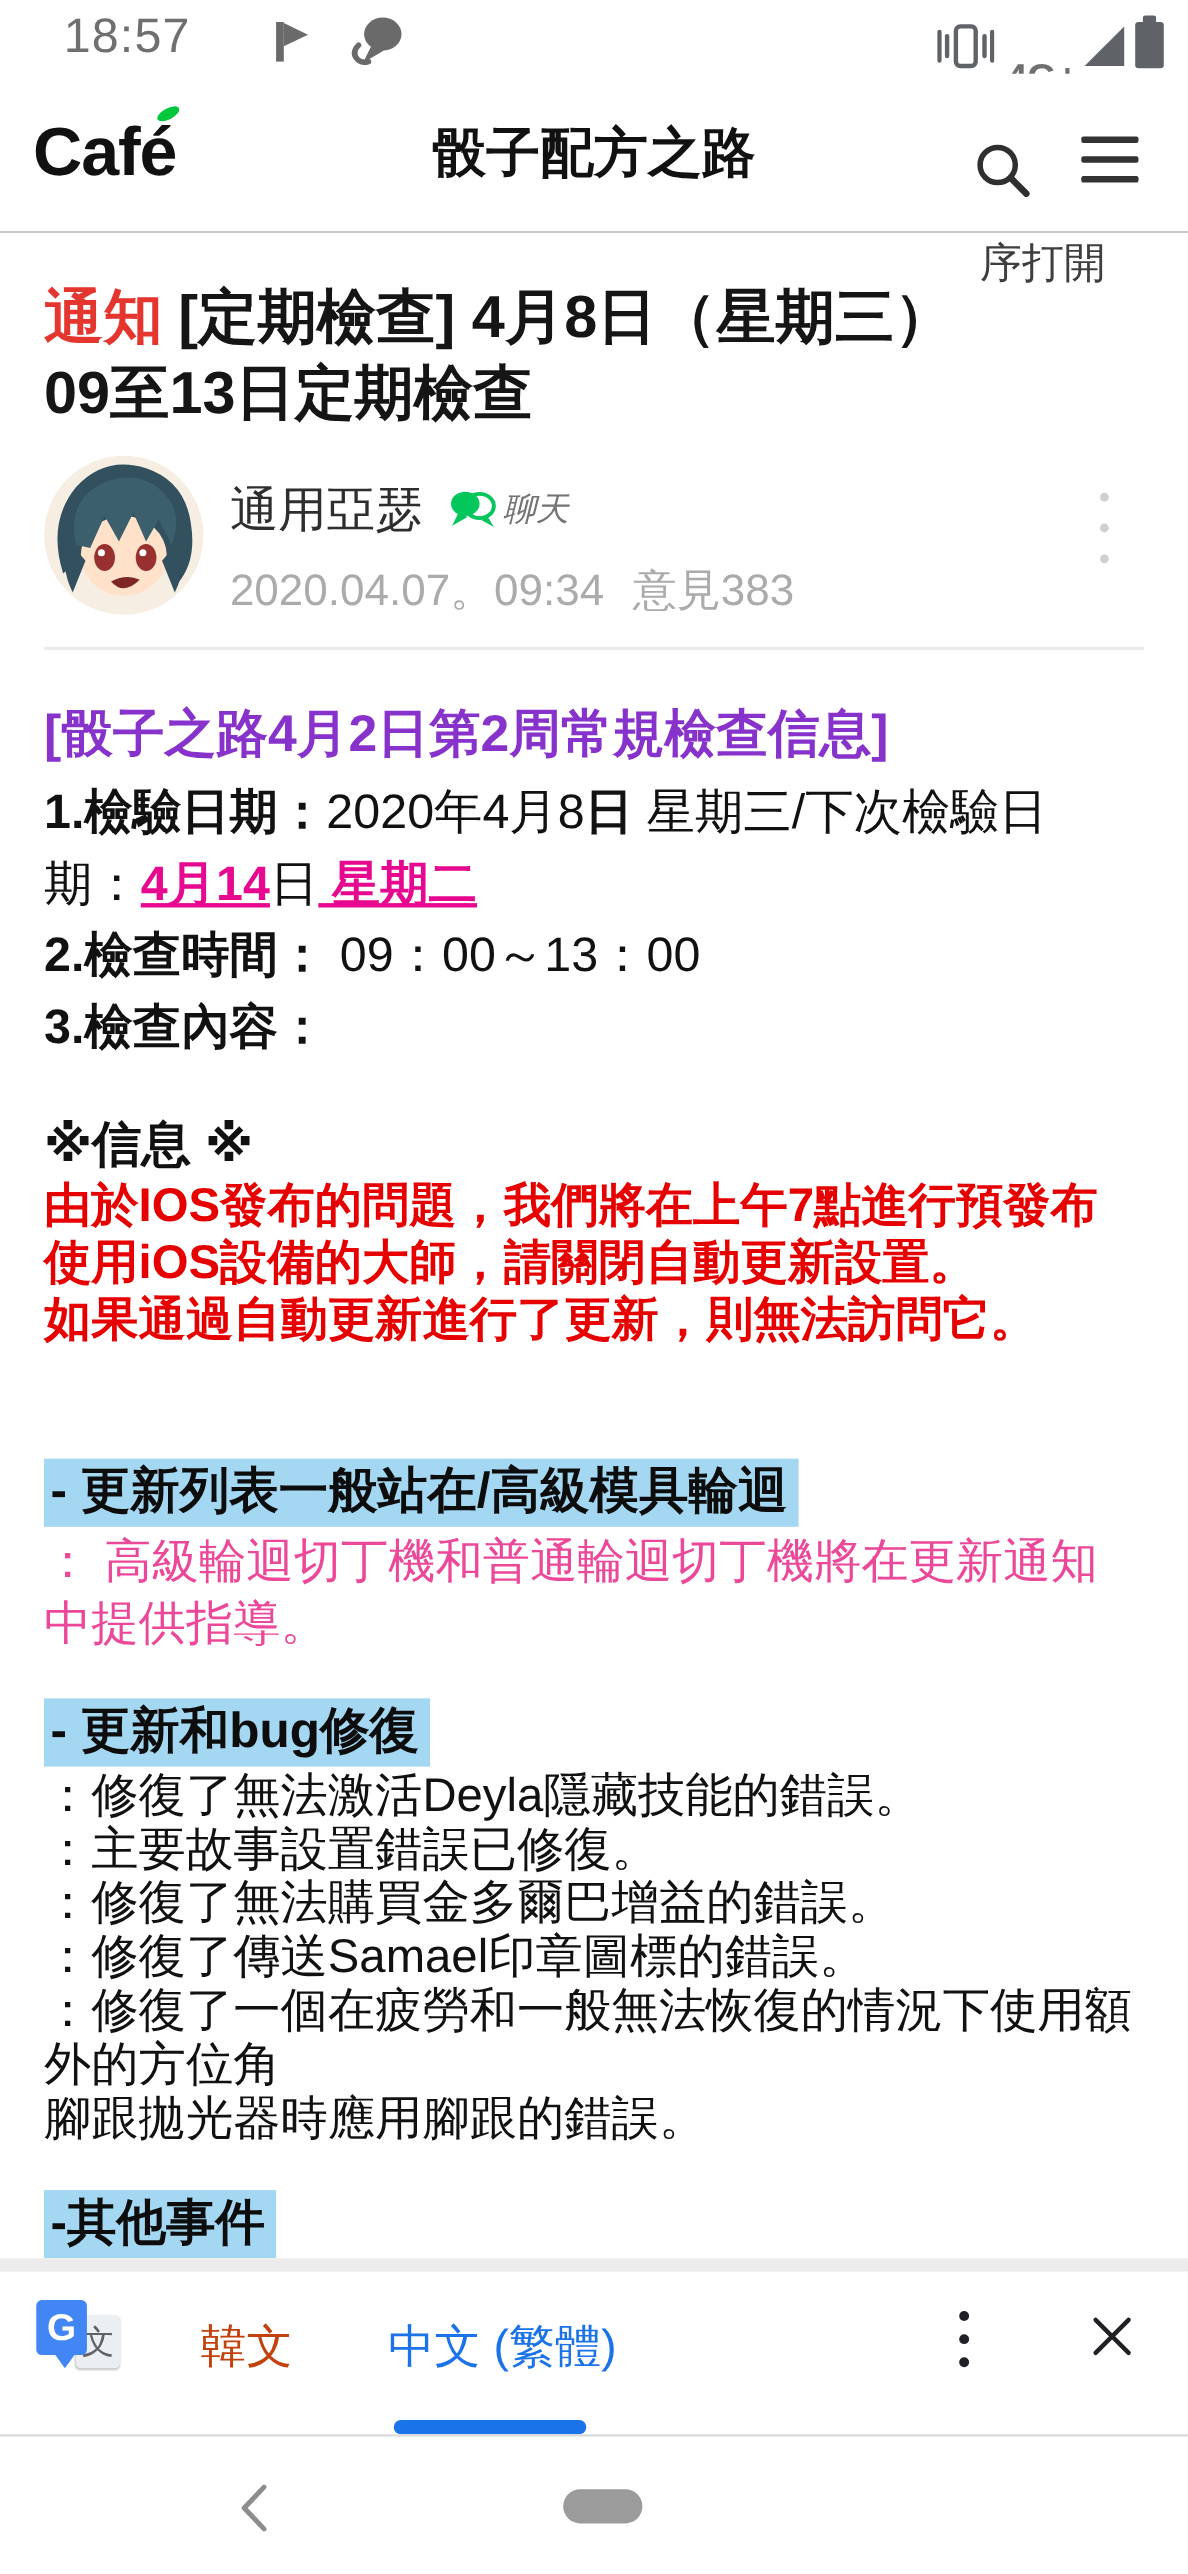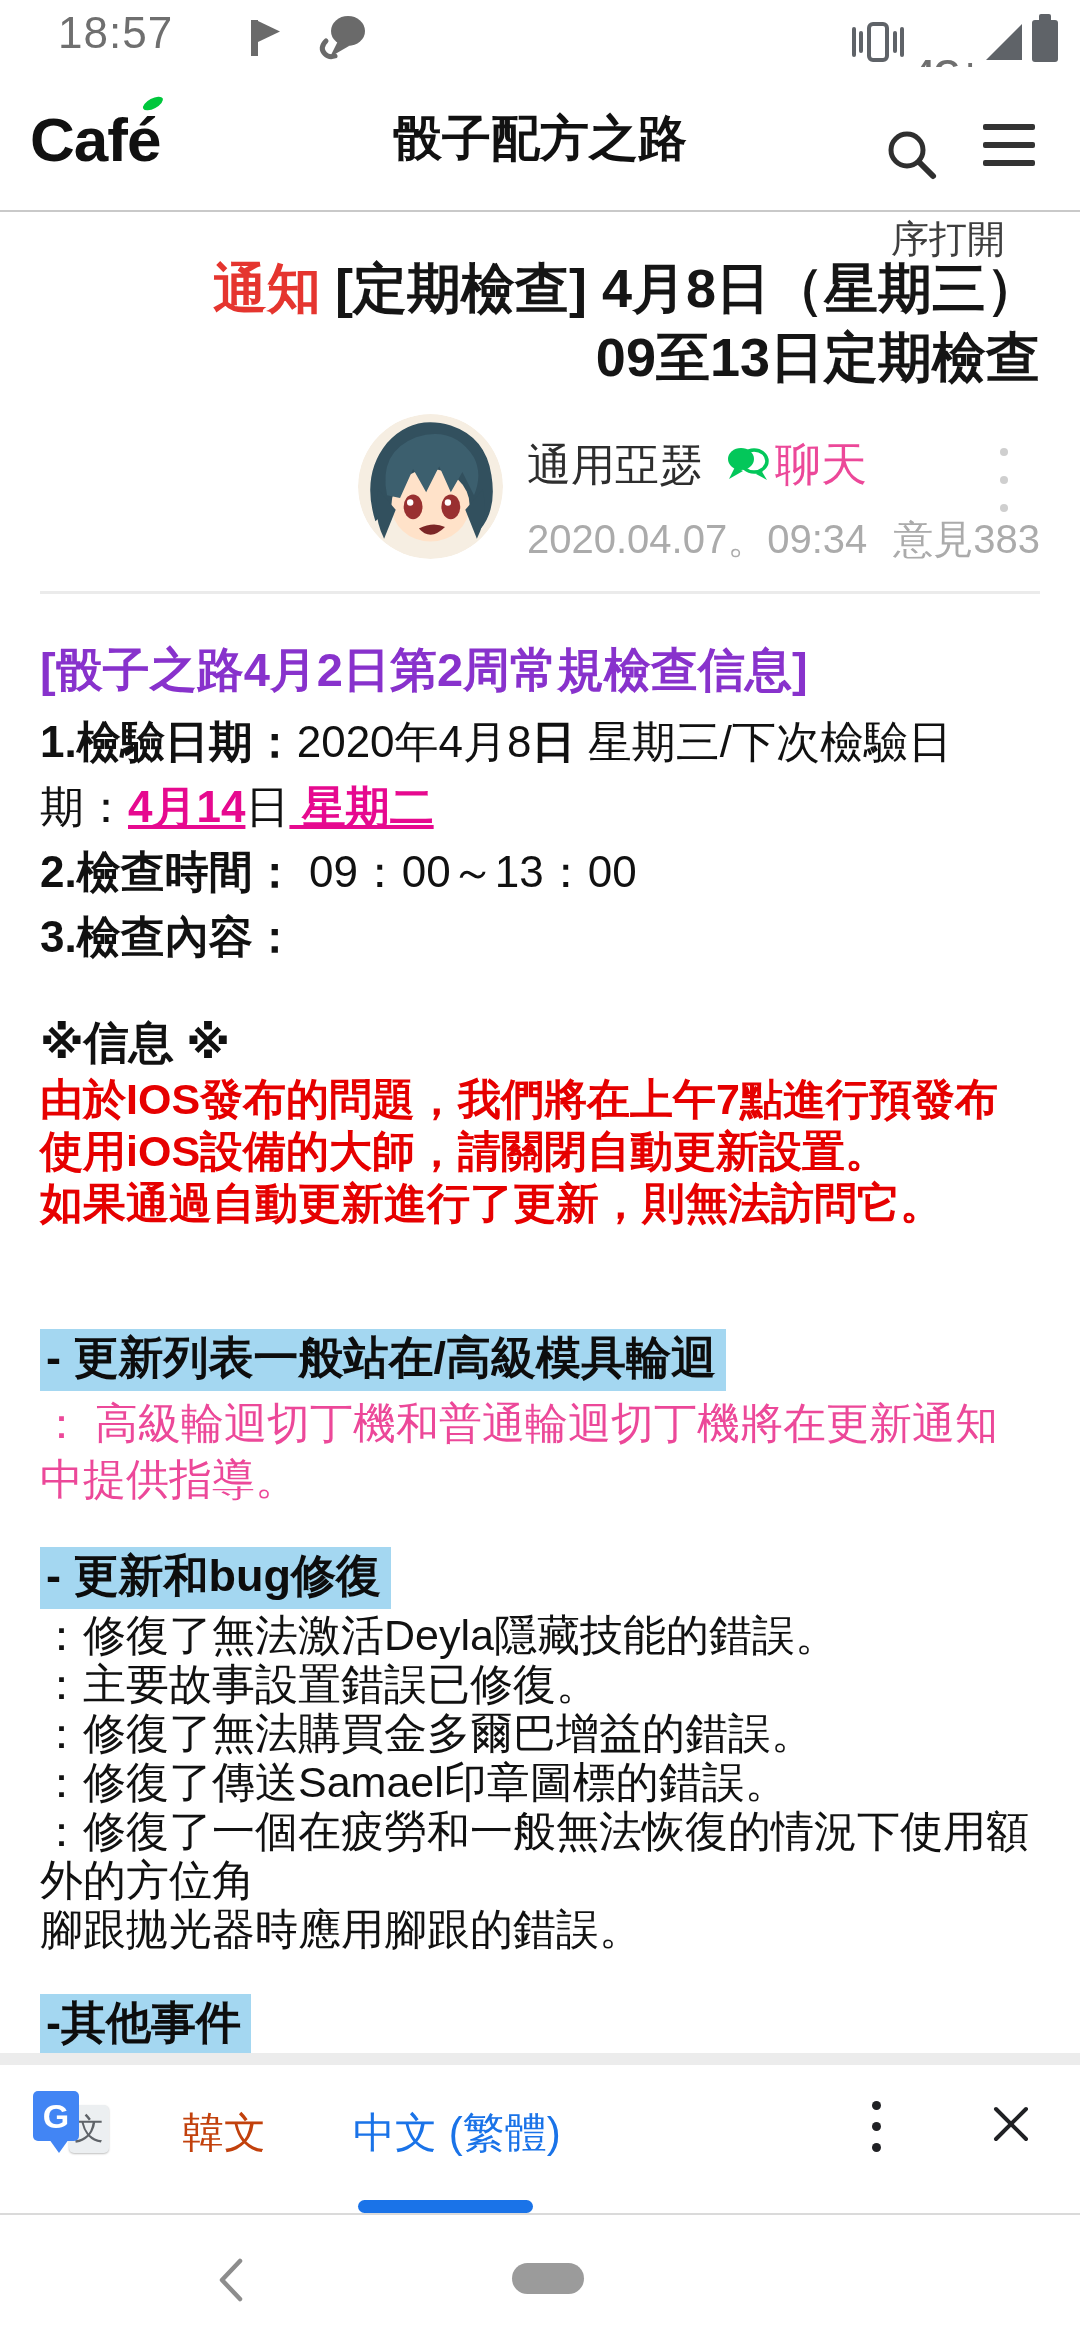--- a/index.html
+++ b/index.html
@@ -31,30 +31,30 @@
   .logo .leaf{position:absolute;top:-6px;right:-4px;width:22px;height:10px;background:#00c73c;border-radius:60% 60% 60% 60%;transform:rotate(-28deg);}
   .app-title{position:absolute;left:50%;top:50%;transform:translate(-50%,-50%);font-size:49px;font-weight:bold;color:#111;white-space:nowrap;}
   .search{position:absolute;left:882px;top:58px;}
   .menu{position:absolute;left:983px;top:57px;width:52px;}
   .menu .bar{height:6px;background:#333;border-radius:2px;margin-bottom:12px;}
   .header-divider{position:absolute;top:210px;left:0;width:1080px;height:2px;background:#c9c9c9;}
   
   .content{position:absolute;top:212px;left:0;width:1080px;height:1841px;overflow:hidden;background:#fff;padding:0;}
   .inner{padding:0 40px;}
   .toast-remnant{position:absolute;top:2px;right:75px;font-size:38px;color:#3e3e3e;}
-  .post-title{margin:42px 0 0;text-align:right;}
+  .post-title{margin:42px 0 0;}
   .t-line{font-size:54px;font-weight:bold;line-height:69px;color:#151515;}
   .badge-red{color:#e5352f;margin-right:14px;}
-  .author-row{position:relative;margin-top:22px;display:flex;justify-content:flex-end;}
+  .author-row{position:relative;margin-top:22px;display:flex;}
   .avatar{width:145px;height:145px;border-radius:50%;overflow:hidden;flex:0 0 auto;}
   .a-info{margin-left:24px;margin-top:20px;}
   .a-name-row{display:flex;align-items:center;}
   .a-name{font-size:44px;color:#2e2e2e;}
   .chat-badge{display:flex;align-items:center;margin-left:22px;}
-  .chat-badge .txt{font-size:46px;color:#ec4899;margin-left:4px;}
+  .chat-badge .txt{font-size:30px;color:#737373;margin-left:4px;font-style:italic;}
   .a-meta{margin-top:16px;font-size:40px;color:#ababab;}
   .a-meta .views{margin-left:26px;}
   .kebab{position:absolute;right:30px;top:34px;width:10px;}
   .kebab .d{width:8px;height:8px;border-radius:50%;background:#cfcfcf;margin-bottom:20px;}
   .post-divider{margin-top:24px;height:3px;background:#ebebeb;}
   
   .b-heading{margin-top:46px;font-size:47px;line-height:59px;font-weight:bold;color:#8832cc;}
   .p1{margin-top:10px;font-size:44px;line-height:65px;color:#111;}
   .p-line{font-size:44px;line-height:65px;color:#111;}
   .bold{font-weight:bold;}

